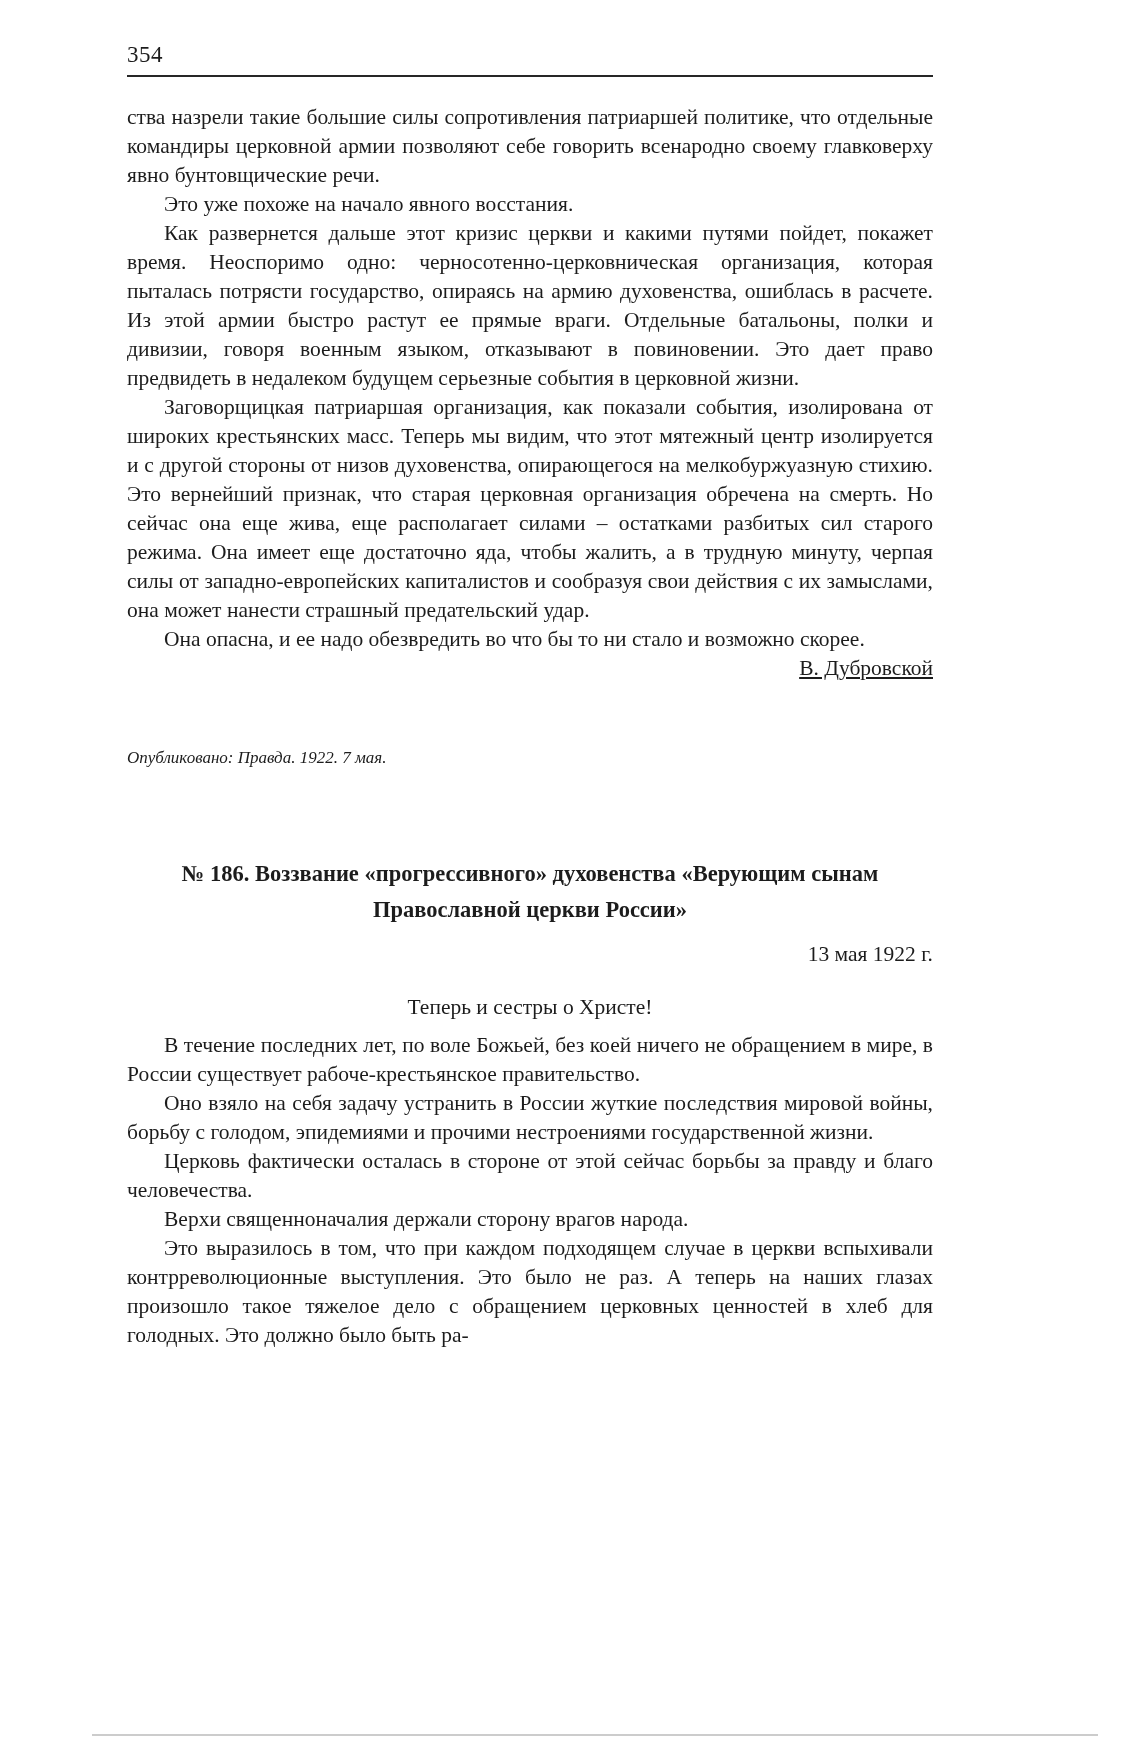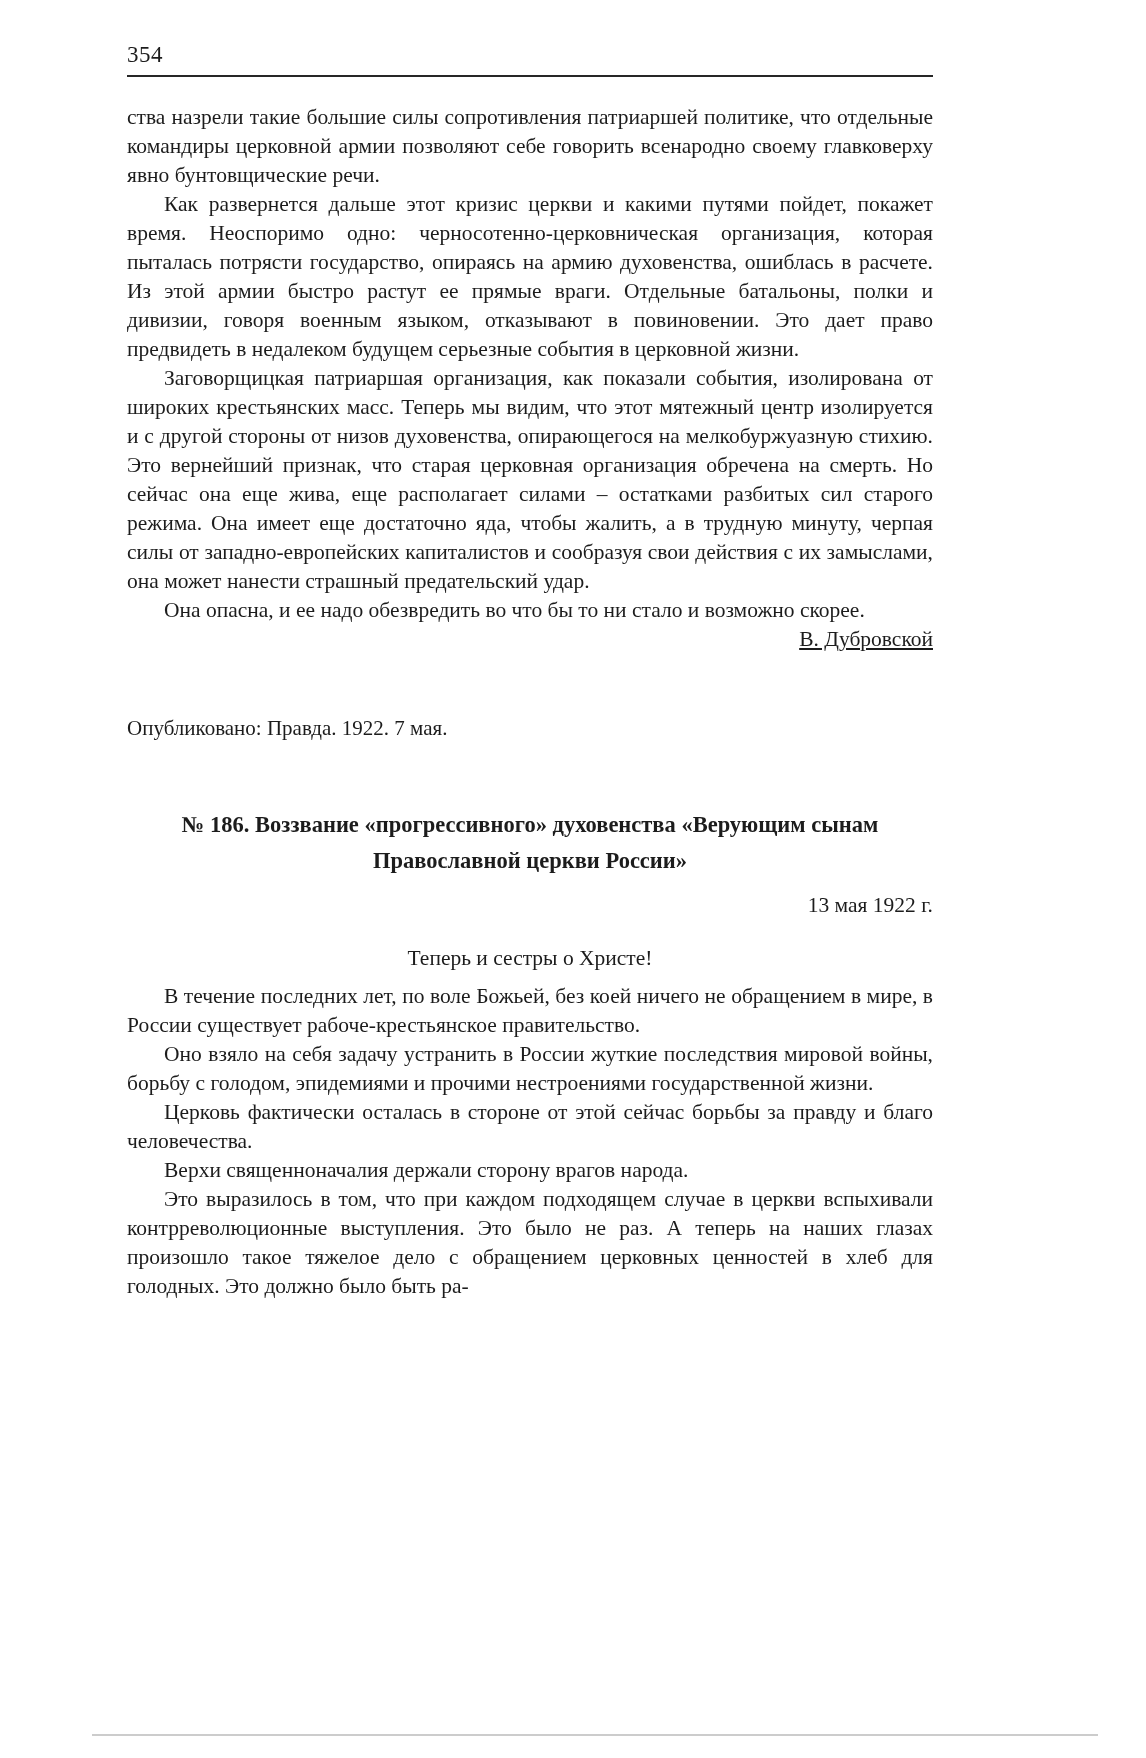--- a/index.html
+++ b/index.html
@@ -37,31 +37,32 @@
     text-justify: inter-word;
   }
   .body-text p.indent { text-indent: 37px; }
   .signature {
     font-size: 21.5px;
     line-height: 29px;
     text-align: right;
     text-decoration: underline;
   }
   .source-note {
-    font-size: 21px;
+    font-size: 17px;
     line-height: 29px;
+    font-style: italic;
     margin-top: 60px;
   }
   .doc-heading {
     font-size: 22.5px;
     line-height: 36px;
     font-weight: bold;
     text-align: center;
     max-width: 782px;
-    margin: 64px auto 0 auto;
+    margin: 84px auto 0 auto;
   }
   .doc-date {
     font-size: 21.5px;
     line-height: 29px;
     text-align: right;
     margin-top: 12px;
   }
   .salutation {
     font-size: 21.5px;
     line-height: 29px;
@@ -90,20 +91,21 @@
 
 <div class="page">
   <div class="content">
 
     <div class="page-number">354</div>
 
     <div class="header-rule"></div>
 
     <div class="body-text">
       <p>ства назрели такие большие силы сопротивления патриаршей политике, что отдельные командиры церковной армии позволяют себе говорить всенародно своему главковерху явно бунтовщические речи.</p>
+      <p class="indent">Это уже похоже на начало явного восстания.</p>
       <p class="indent">Как развернется дальше этот кризис церкви и какими путями пойдет, покажет время. Неоспоримо одно: черносотенно-церковническая организация, которая пыталась потрясти государство, опираясь на армию духовенства, ошиблась в расчете. Из этой армии быстро растут ее прямые враги. Отдельные батальоны, полки и дивизии, говоря военным языком, отказывают в повиновении. Это дает право предвидеть в недалеком будущем серьезные события в церковной жизни.</p>
       <p class="indent">Заговорщицкая патриаршая организация, как показали события, изолирована от широких крестьянских масс. Теперь мы видим, что этот мятежный центр изолируется и с другой стороны от низов духовенства, опирающегося на мелкобуржуазную стихию. Это вернейший признак, что старая церковная организация обречена на смерть. Но сейчас она еще жива, еще располагает силами – остатками разбитых сил старого режима. Она имеет еще достаточно яда, чтобы жалить, а в трудную минуту, черпая силы от западно-европейских капиталистов и сообразуя свои действия с их замыслами, она может нанести страшный предательский удар.</p>
       <p class="indent">Она опасна, и ее надо обезвредить во что бы то ни стало и возможно скорее.</p>
     </div>
 
     <div class="signature">В. Дубровской</div>
 
     <div class="source-note">Опубликовано: Правда. 1922. 7 мая.</div>
 
     <div class="doc-heading">№ 186. Воззвание «прогрессивного» духовенства «Верующим сынам Православной церкви России»</div>

